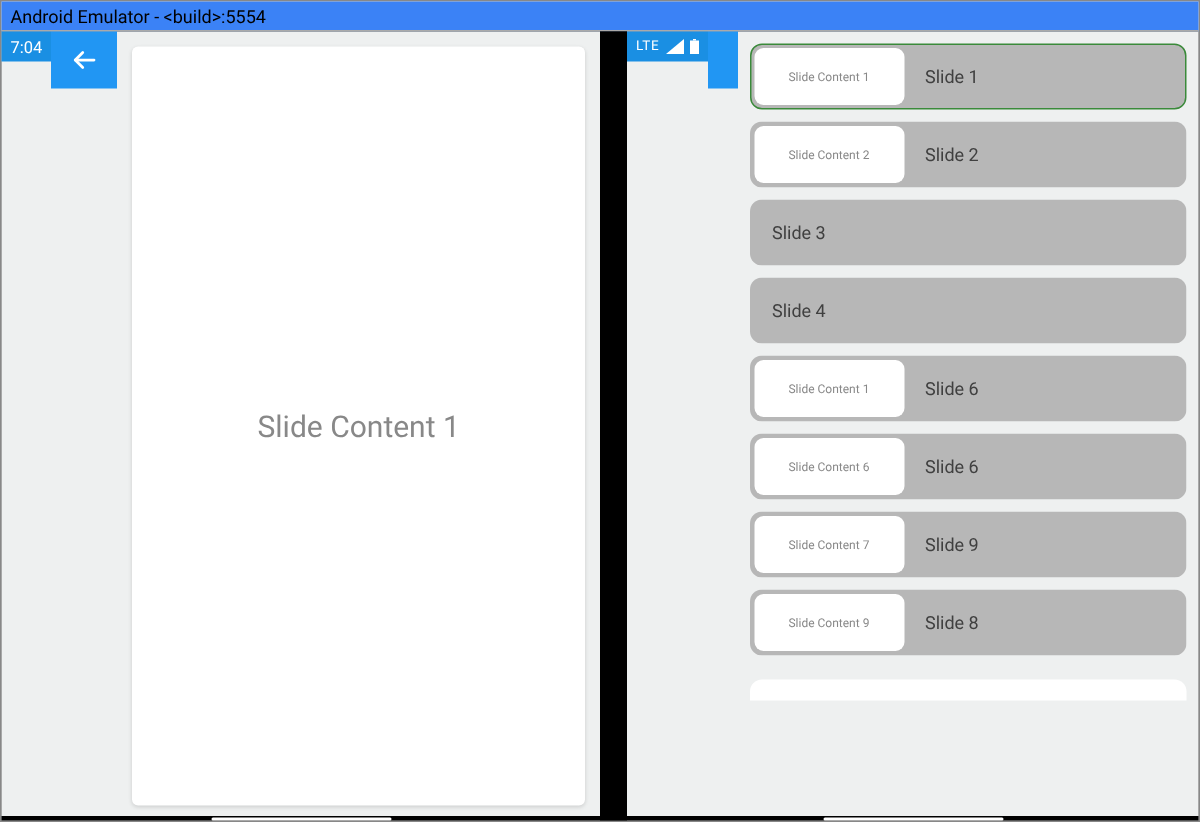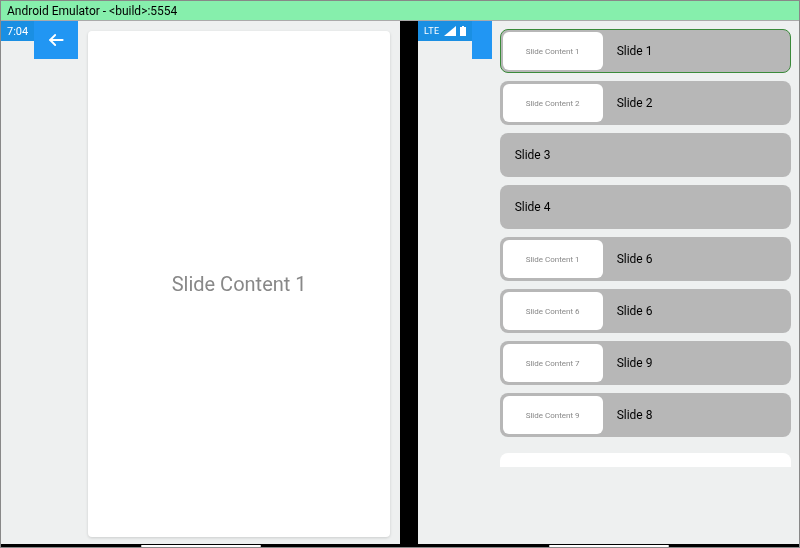--- a/index.html
+++ b/index.html
@@ -1,38 +1,38 @@
 <!DOCTYPE html>
 <html><head>
 <meta charset="utf-8">
 <style>
   * { box-sizing: border-box; margin: 0; padding: 0; }
   html, body { width: 800px; height: 548px; overflow: hidden; font-family: -apple-system, "Segoe UI", Roboto, Arial, sans-serif; background: #fff; }
   .window { width: 800px; height: 548px; display: flex; flex-direction: column; border: 1px solid #888; }
-  .titlebar { height: 20px; background: #86efac; font-size: 12px; padding: 2px 6px; color: #000; border-bottom: 1px solid #aaa; display:flex; align-items:center; }
+  .titlebar { height: 20px; background: #3b82f6; font-size: 12px; padding: 2px 6px; color: #000; border-bottom: 1px solid #aaa; display:flex; align-items:center; }
   .device { flex: 1; background: #000; position: relative; display: flex; }
   .screen { flex:1; background: #000; display: flex; }
   .pane { background: #eef0f0; display:flex; flex-direction: row; position:relative; }
   .pane-left { width: 399px; }
   .divider { width: 18px; background: #000; }
   .pane-right { flex:1; }
   .statusbar { height: 20px; background: #1a8fe3; color: #fff; font-size: 11px; display:flex; align-items:center; padding: 0 6px; justify-content: space-between; }
   .status-icons { display:flex; align-items:center; gap:4px;justify-content:center; }
   .status-icons svg { display:block; }
   .appbar { height: 38px; background: #2196f3; display:flex; align-items:center; padding: 0 10px; }
   .back-btn { width:24px; height:24px; display:flex; align-items:center; justify-content:center; cursor:pointer; }
   .content-left { flex:1; padding: 10px; display:flex; }
   .big-card { flex:1; background:#fff; border-radius:4px; box-shadow: 0 1px 3px rgba(0,0,0,0.15); display:flex; align-items:center; justify-content:center; }
   .big-card-text { color:#888; font-size:20px; font-weight:400; }
   .content-right { flex:1; padding: 8px 8px 0 8px; overflow:hidden; }
   .list { display:flex; flex-direction:column; gap:8px; }
   .row { height: 44px; display:flex; border-radius:8px; overflow:hidden; background:#b7b7b7; cursor:pointer; border:1px solid transparent; }
   .row.selected { border:1px solid #3a8a3a; }
   .row-thumb { width:100px; background:#fff; display:flex; align-items:center; justify-content:center; color:#888; font-size:8px; border-radius:6px; margin:2px 0 2px 2px; }
-  .row-label { flex:1; display:flex; align-items:center; padding-left:14px; color:#000000; font-size:12px; }
+  .row-label { flex:1; display:flex; align-items:center; padding-left:14px; color:#404040; font-size:12px; }
   .partial-row { height:14px; background:#fff; border-radius:8px 8px 0 0; margin-top:8px; }
   .bottom-bar { position:absolute; bottom:0; left:0; right:0; height:3px; background:#000; }
   .bottom-indicator { position:absolute; bottom:0; left:50%; transform:translateX(-50%); width:120px; height:2px; background:#fff; border-radius:1px; }
 </style>
 </head>
 <body>
 
 <div class="window">
   <div class="titlebar">
     <span>Android Emulator - &lt;build&gt;:5554</span>

